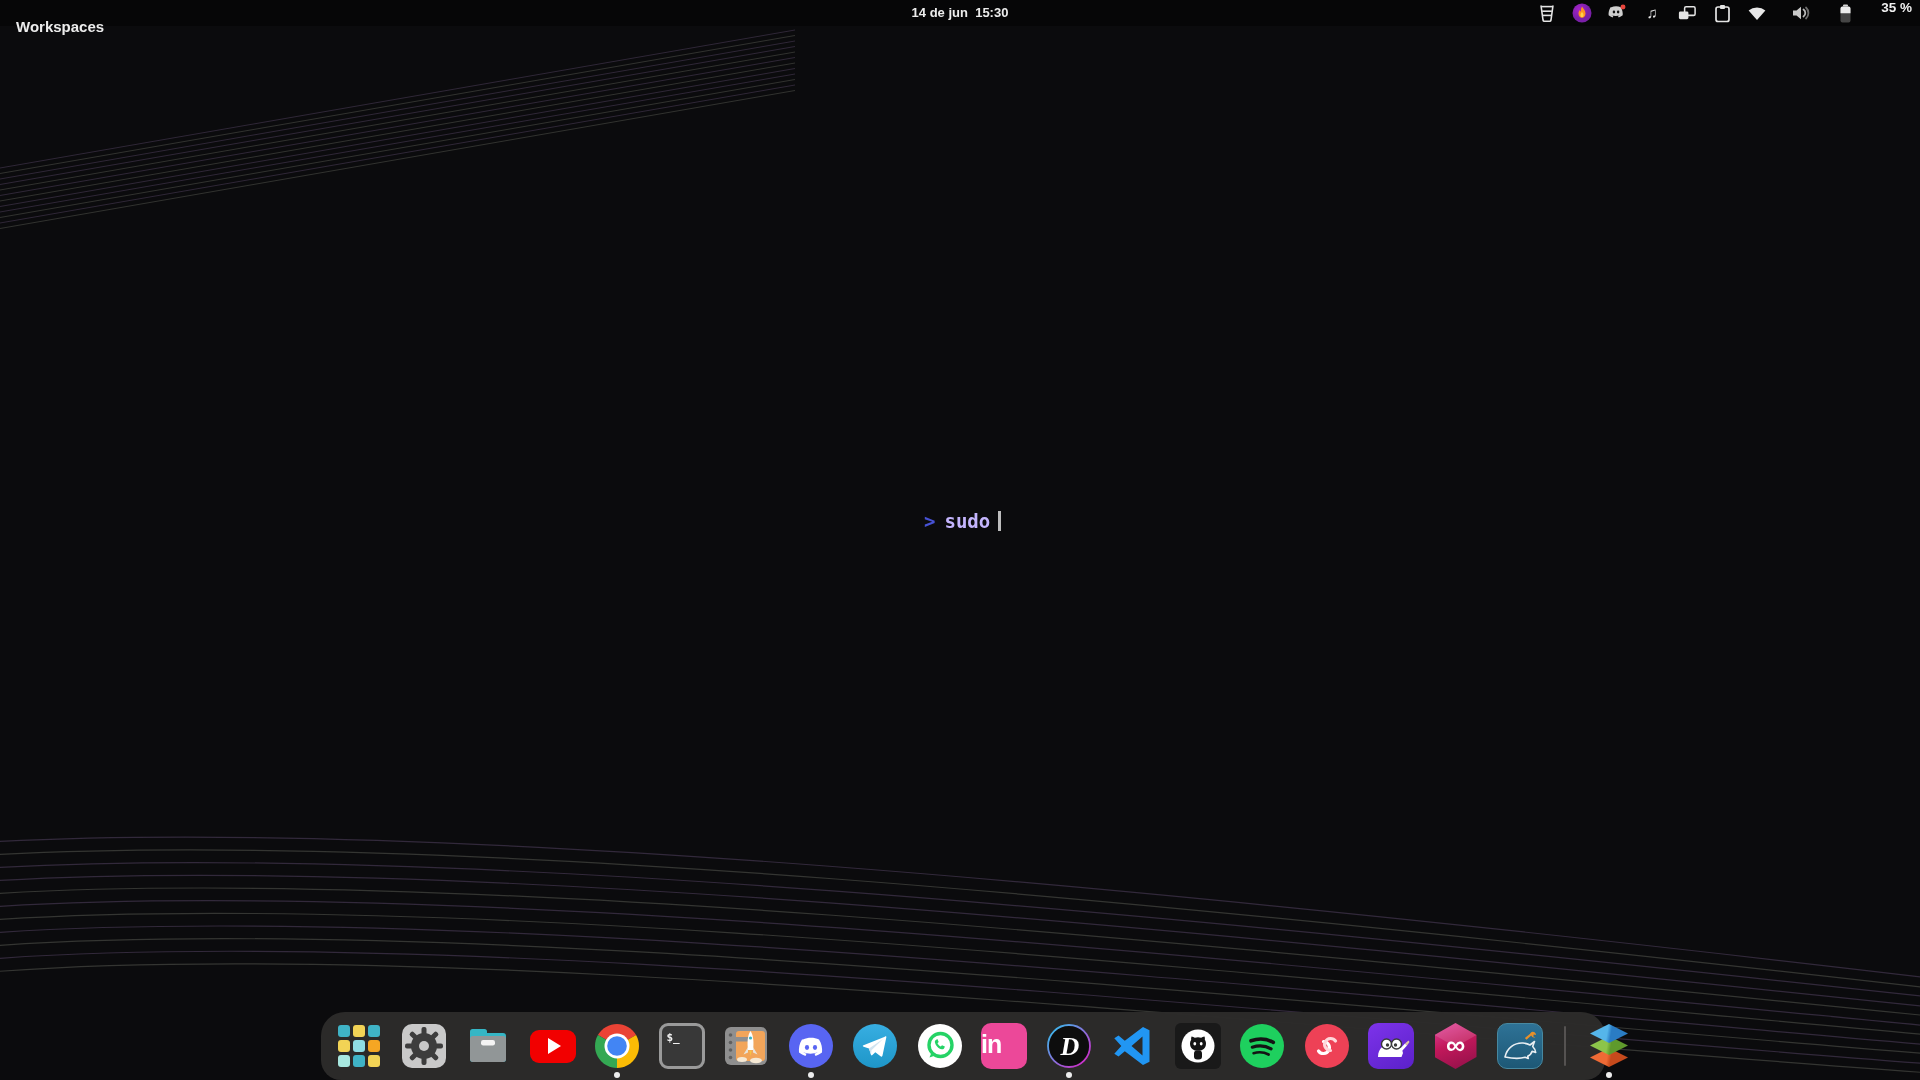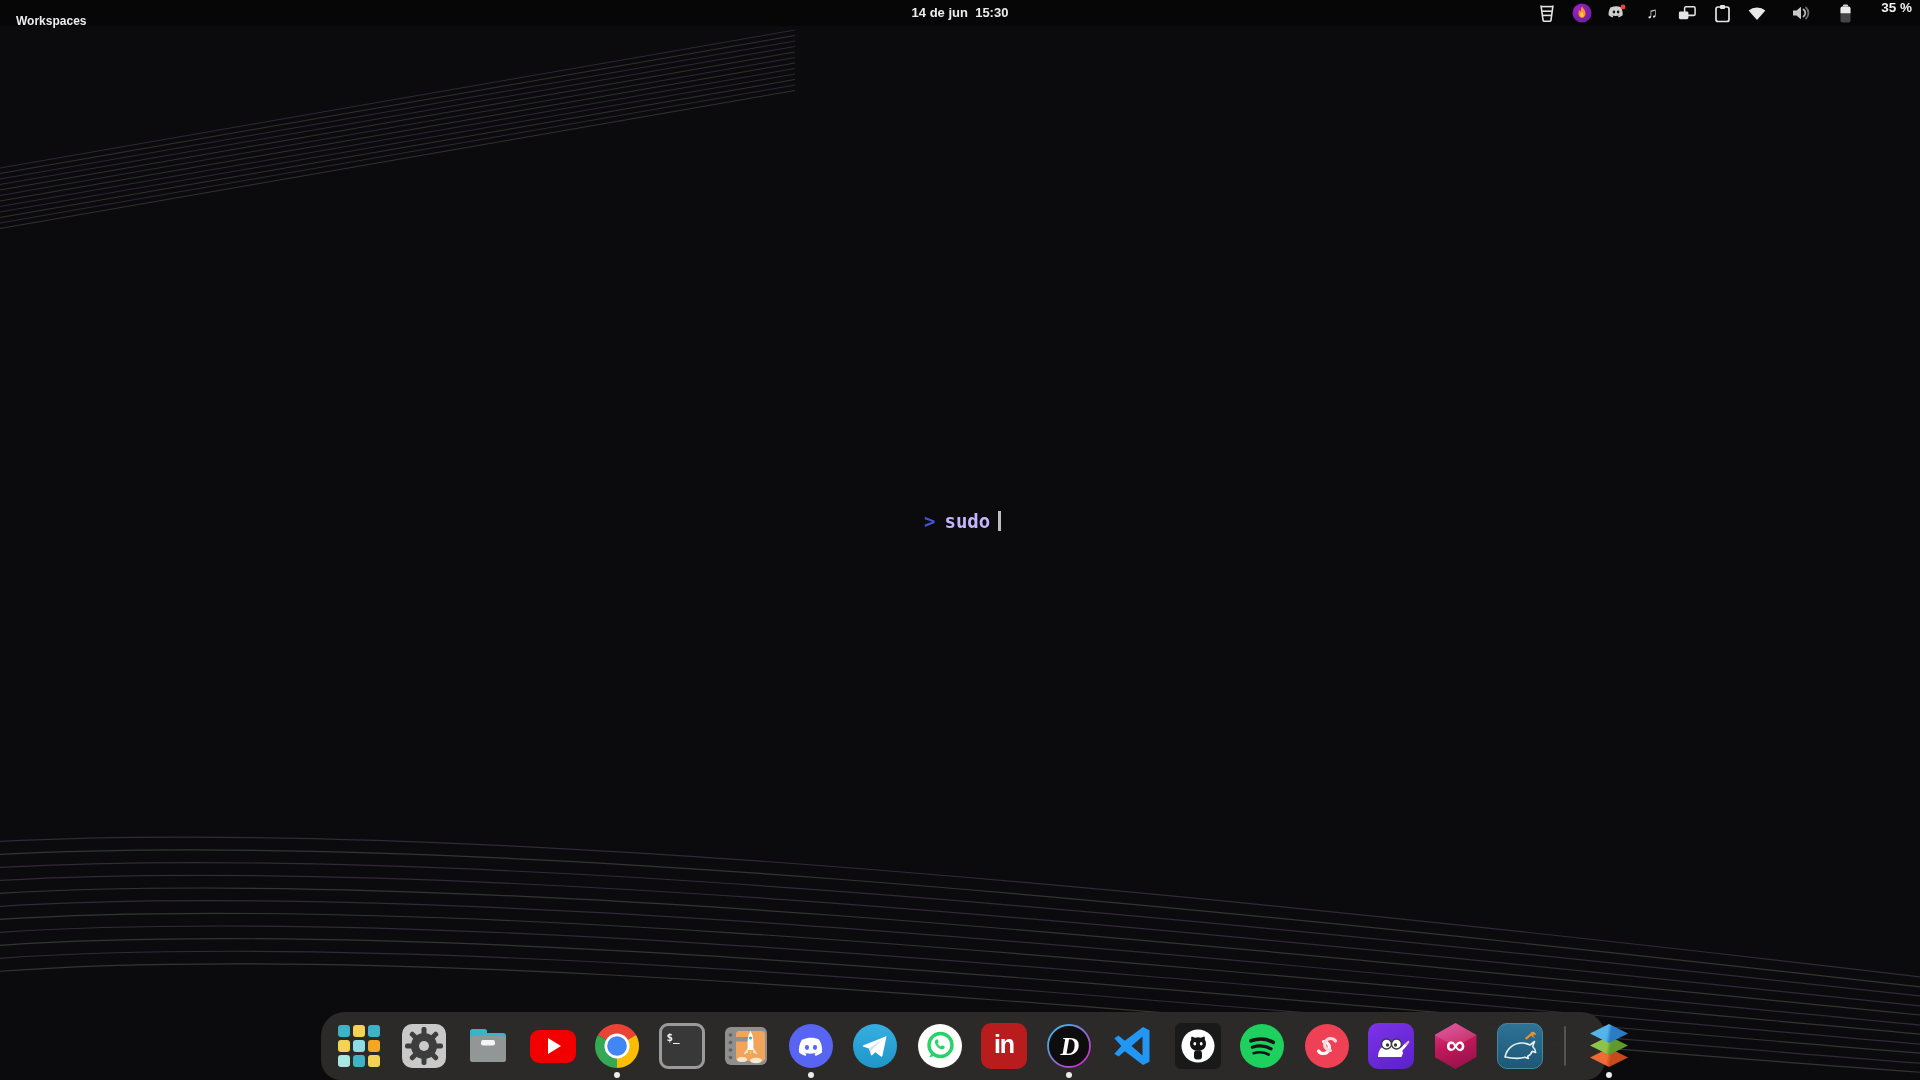--- a/index.html
+++ b/index.html
@@ -6,22 +6,22 @@
   html,body { width:1920px; height:1080px; overflow:hidden; background:#0b0b0d;
               font-family:"Liberation Sans", sans-serif; }
   .stage { position:absolute; inset:0; width:1920px; height:1080px; background:#0b0b0d; }
 
   
   .wallpaper { position:absolute; inset:0; }
 
   
   .topbar { position:absolute; left:0; top:0; width:1920px; height:26px;
             background:#060607; display:flex; align-items:center; z-index:50; }
-  .workspaces { position:absolute; left:10px; top:8px; height:26px; line-height:26px;
-                color:#ececec; font-size:12px; font-weight:bold; padding:0 6px; cursor:default; }
+  .workspaces { position:absolute; left:10px; top:14px; height:26px; line-height:26px;
+                color:#ececec; font-size:15px; font-weight:bold; padding:0 6px; cursor:default; }
   .clock { position:absolute; left:0; right:0; top:0; height:26px; line-height:26px;
            text-align:center; color:#ececec; font-size:13px; font-weight:bold; white-space:pre; }
   .tray { position:absolute; right:8px; top:0; height:26px; display:flex; align-items:center; gap:15px; }
   .tray .gap-group { display:flex; gap:24px; }
   .ti { display:flex; align-items:center; justify-content:center; width:20px; height:26px; }
   .battery-label { color:#f0f0f0; font-size:13.5px; font-weight:bold; margin-left:2px; white-space:pre; }
   .music-glyph { color:#e8e8e8; font-size:15px; line-height:26px; }
 
   
   .launcher { position:absolute; left:924px; top:510px; display:flex; align-items:center;
@@ -41,21 +41,21 @@
   .dock-sep { width:2px; height:40px; background:#555251; border-radius:1px; flex:0 0 auto; margin:0 2px; }
 
   .tile { width:46px; height:46px; border-radius:10px; position:relative; overflow:hidden; }
   .yt { width:46px; height:33px; margin-top:6.5px; border-radius:9px; background:#f20000;
         display:flex; align-items:center; justify-content:center; }
   .yt-tri { width:0; height:0; border-left:13px solid #fff; border-top:8px solid transparent;
             border-bottom:8px solid transparent; margin-left:3px; }
   .term { width:46px; height:46px; border-radius:9px; background:#383838; border:3px solid #9a9a9a; }
   .term span { display:block; color:#f2f2f2; font-family:"DejaVu Sans Mono", monospace;
                font-size:11px; font-weight:bold; margin:5px 0 0 5px; }
-  .lin { background:#b91c1c; display:flex; align-items:center; justify-content:center; }
+  .lin { background:#ec4899; display:flex; align-items:center; }
   .lin span { color:#fff; font-size:25px; font-weight:bold; letter-spacing:-1px; margin-top:-3px; }
   .gimp-tile { background:linear-gradient(150deg,#7d33ea 0%,#5b21c9 100%); }
   .hexa { width:46px; height:46px; position:relative; display:flex; align-items:center; justify-content:center; }
   .hexa .hex-bg { position:absolute; inset:0 2px;
       clip-path:polygon(50% 0,100% 26%,100% 74%,50% 100%,0 74%,0 26%);
       background:linear-gradient(160deg,#e0439a 0%,#c2185b 45%,#8e1048 100%); }
   .hexa .hex-facet { position:absolute; inset:0 2px;
       clip-path:polygon(50% 0,100% 26%,50% 52%,0 26%);
       background:rgba(255,255,255,0.14); }
   .hexa span { position:relative; color:#fff; font-size:27px; font-weight:bold; line-height:1; margin-top:-2px; }

